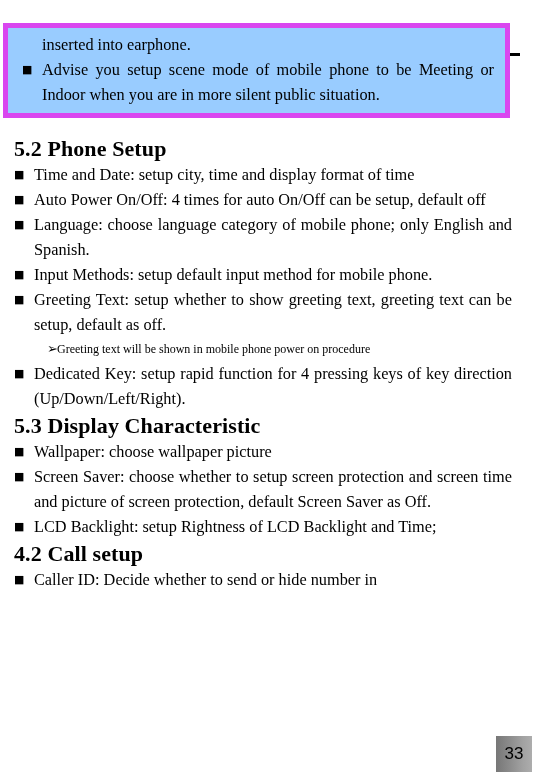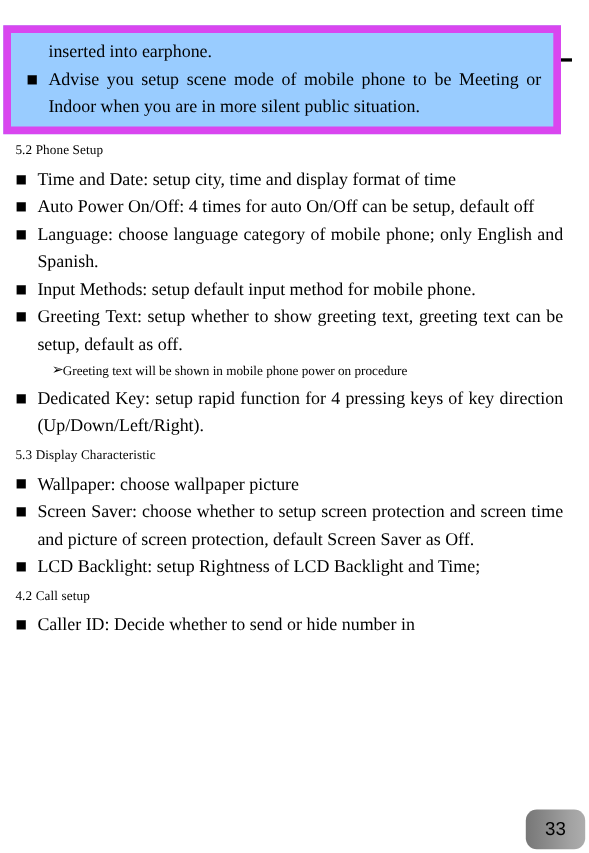--- a/index.html
+++ b/index.html
@@ -47,25 +47,25 @@
   
   .content {
     position: absolute;
     left: 0;
     top: 23px;
     width: 535px;
   }
 
   
   .callout {
-    margin: 0 0 0 3px;
+    margin: 0 0 16px 3px;
     width: 507px;
     box-sizing: border-box;
     background: #99ccff;
-    border: 7px solid #d946ef;
+    border: 5px solid #d946ef;
     padding: 4px 0 6px 0;
   }
 
   
   .bullet-row {
     display: flex;
     align-items: flex-start;
     padding: 0 23px 0 0;
   }
   .callout .bullet-row {
@@ -107,42 +107,41 @@
   
   .plain-row {
     display: flex;
     align-items: flex-start;
     padding: 0 11px 0 0;
   }
   .plain-row .bullet-marker { visibility: hidden; }
 
   
   .section-heading {
-    font-size: 12px;
+    font-size: 22px;
     line-height: 27px;
-    font-weight: normal;
+    font-weight: bold;
     padding: 1px 0 0 14px;
     letter-spacing: 0.1px;
   }
 
   
   .page-number {
     position: absolute;
     right: 3px;
     bottom: 3px;
-    width: 54px;
+    width: 36px;
     height: 36px;
     background: linear-gradient(to right, #777777 0%, #8a8a8a 35%, #a2a2a2 75%, #adadad 100%);
     display: flex;
     align-items: center;
     justify-content: center;
     font-family: "Liberation Sans", "DejaVu Sans", sans-serif;
     font-size: 17px;
     color: #000000;
-    border-radius: 10px;
   }
 </style>
 </head>
 <body>
 
 <div class="page-header">
   <div class="header-title">I250 User Manual</div>
   <div class="header-rule"></div>
 </div>
 

